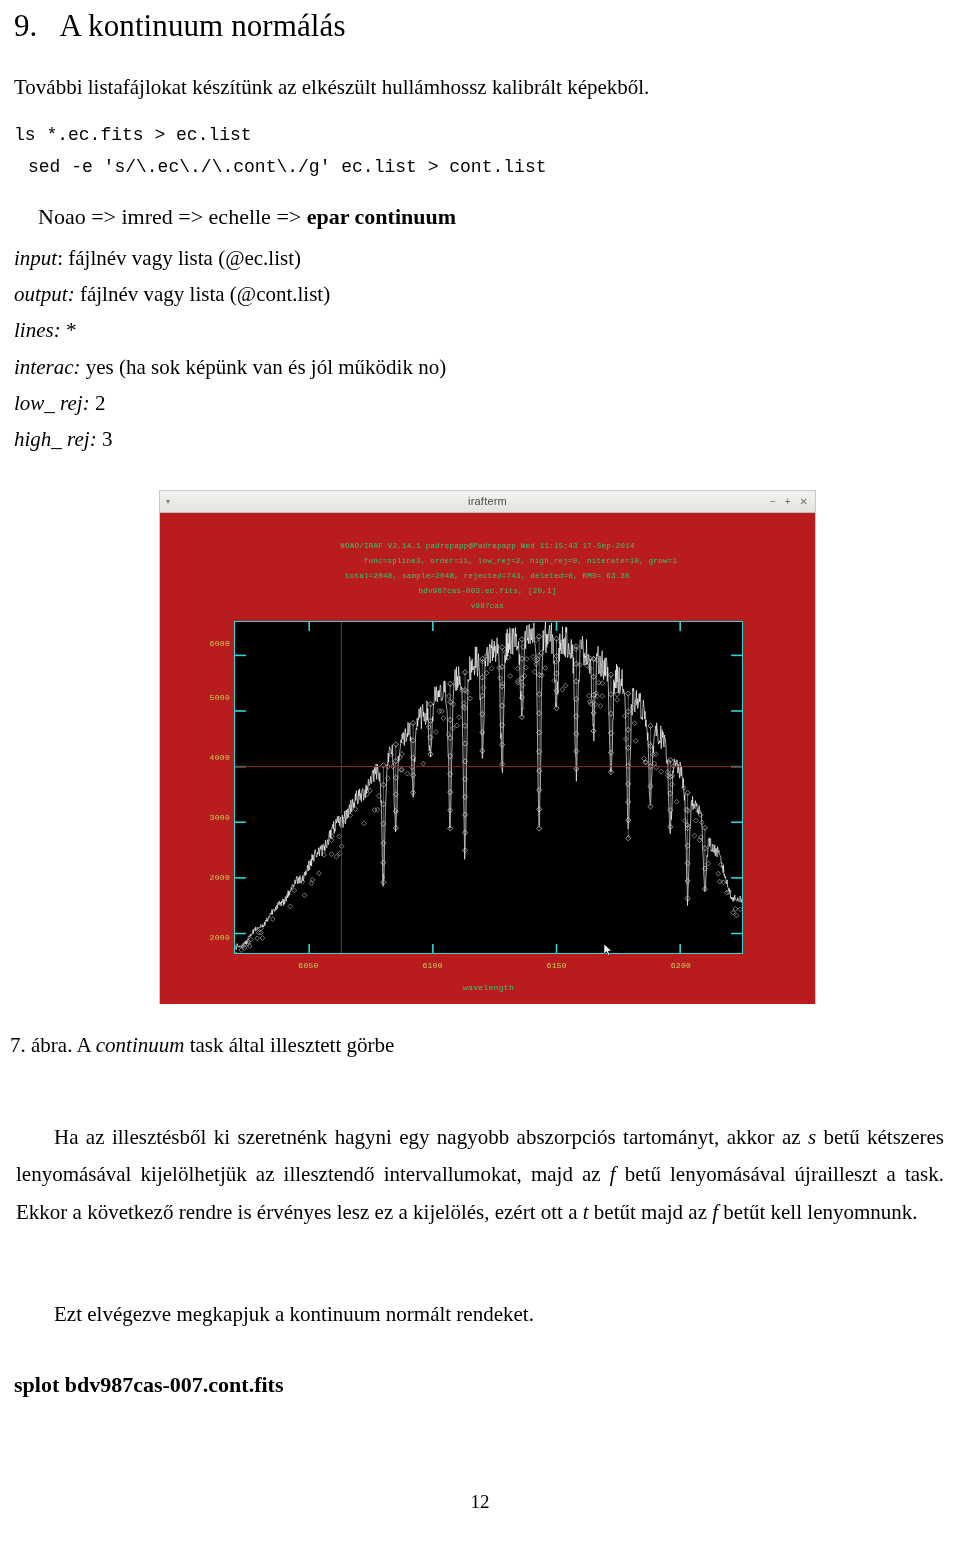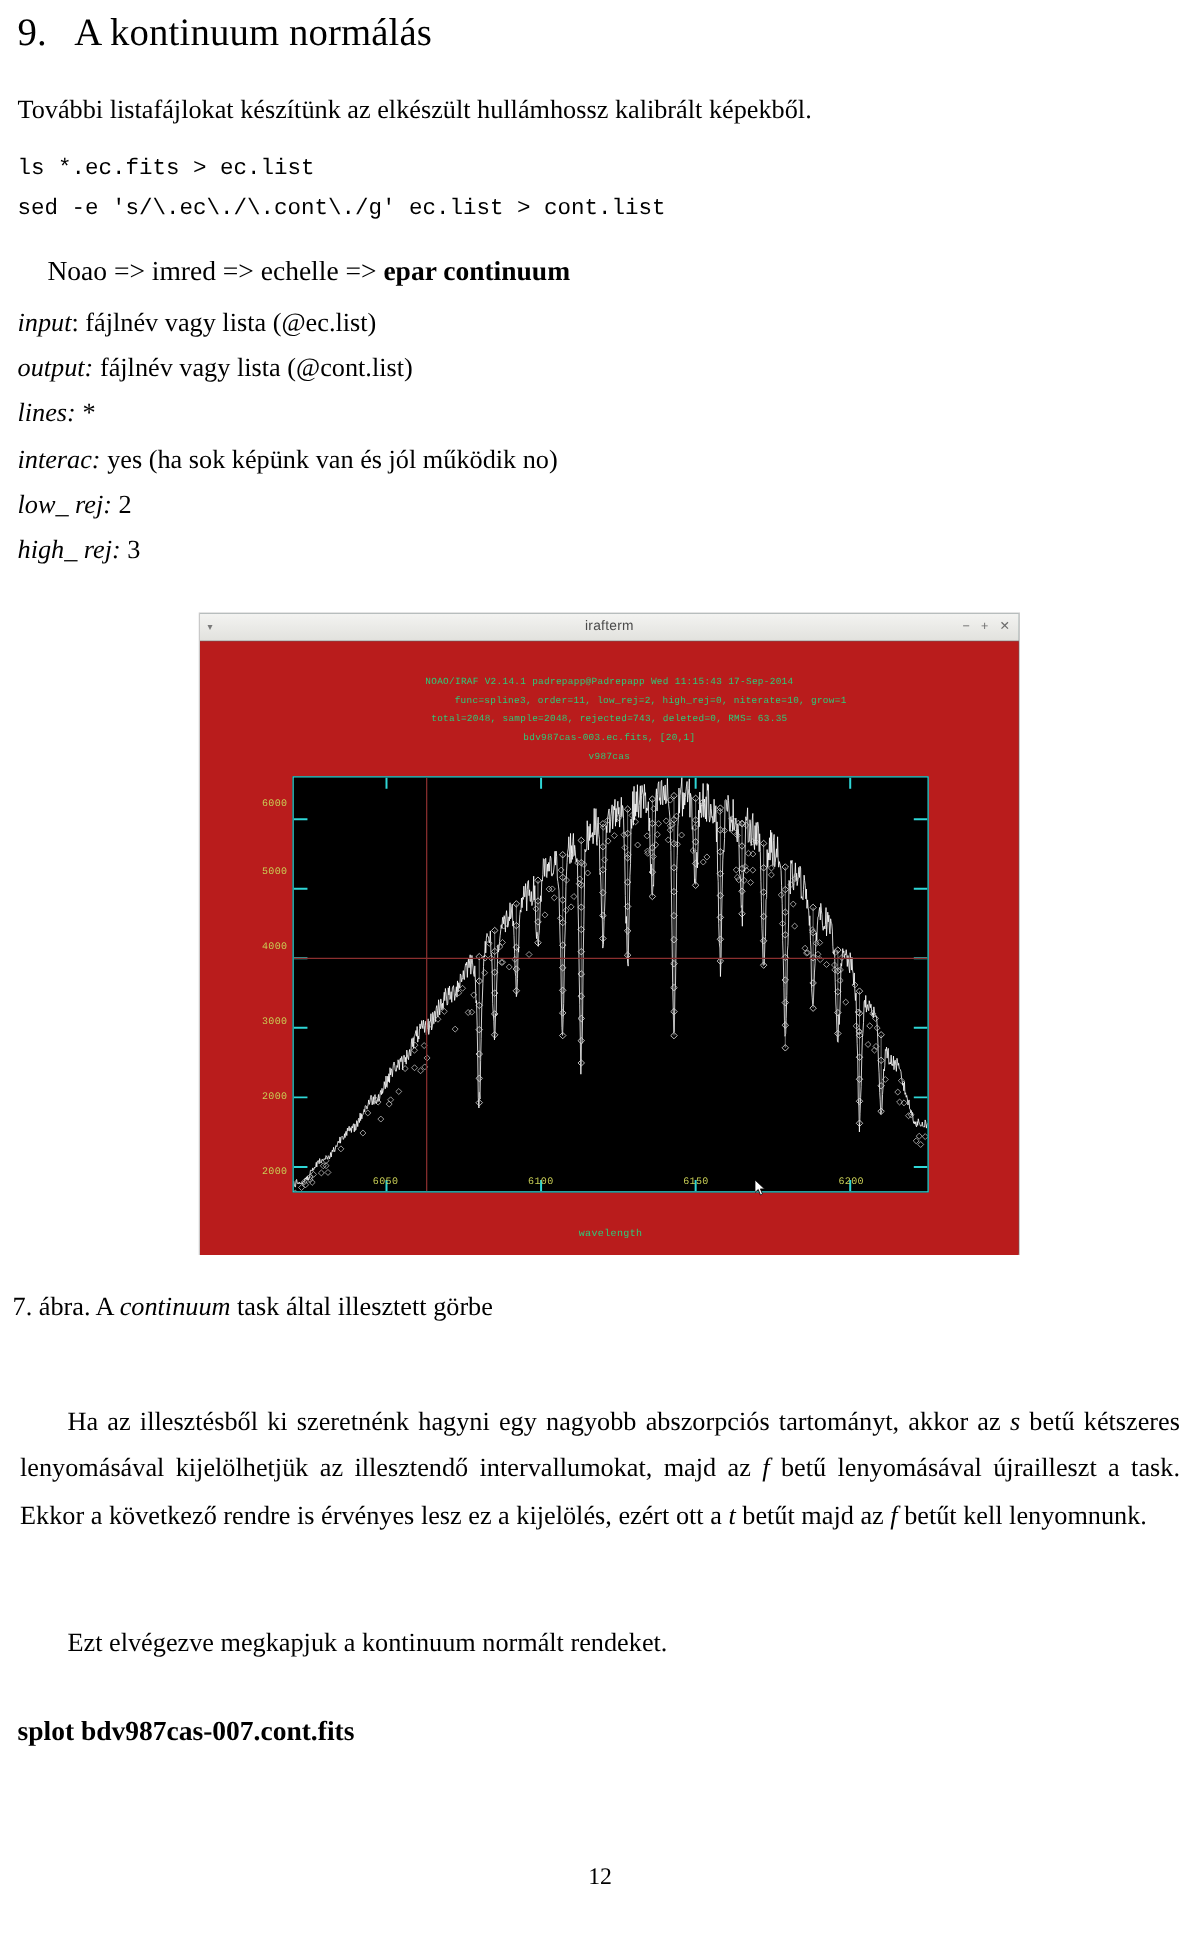--- a/index.html
+++ b/index.html
@@ -41,21 +41,21 @@
     line-height: 1.25;
   }
 
   .mono-line {
     font-family: "Liberation Mono", "DejaVu Sans Mono", monospace;
     font-size: 18px;
     padding-left: 4px;
     line-height: 1.0;
   }
   .mono-line.first { padding-top: 26px; }
-  .mono-line.second { padding-top: 14px; }
+  .mono-line.second { padding-top: 14px; margin-left: 14px; }
 
   .path-line {
     font-size: 22px;
     padding: 28px 0 0 28px;
   }
   .path-line .bold { font-weight: bold; }
 
   .param-list { padding: 10px 0 0 4px; }
   .param-row {
     font-size: 21px;
@@ -168,21 +168,21 @@
   .ylabels {
     position: absolute;
     left: 20px;
     top: 108px;
     width: 50px;
     height: 333px;
   }
   .xlabels {
     position: absolute;
     left: 74px;
-    top: 428px;
+    top: 448px;
     width: 509px;
     height: 16px;
   }
   .xtick {
     position: absolute;
     transform: translateX(-50%);
     font-family: "Liberation Mono", "DejaVu Sans Mono", monospace;
     font-size: 8px;
     color: #c9cf56;
     letter-spacing: 0.3px;

